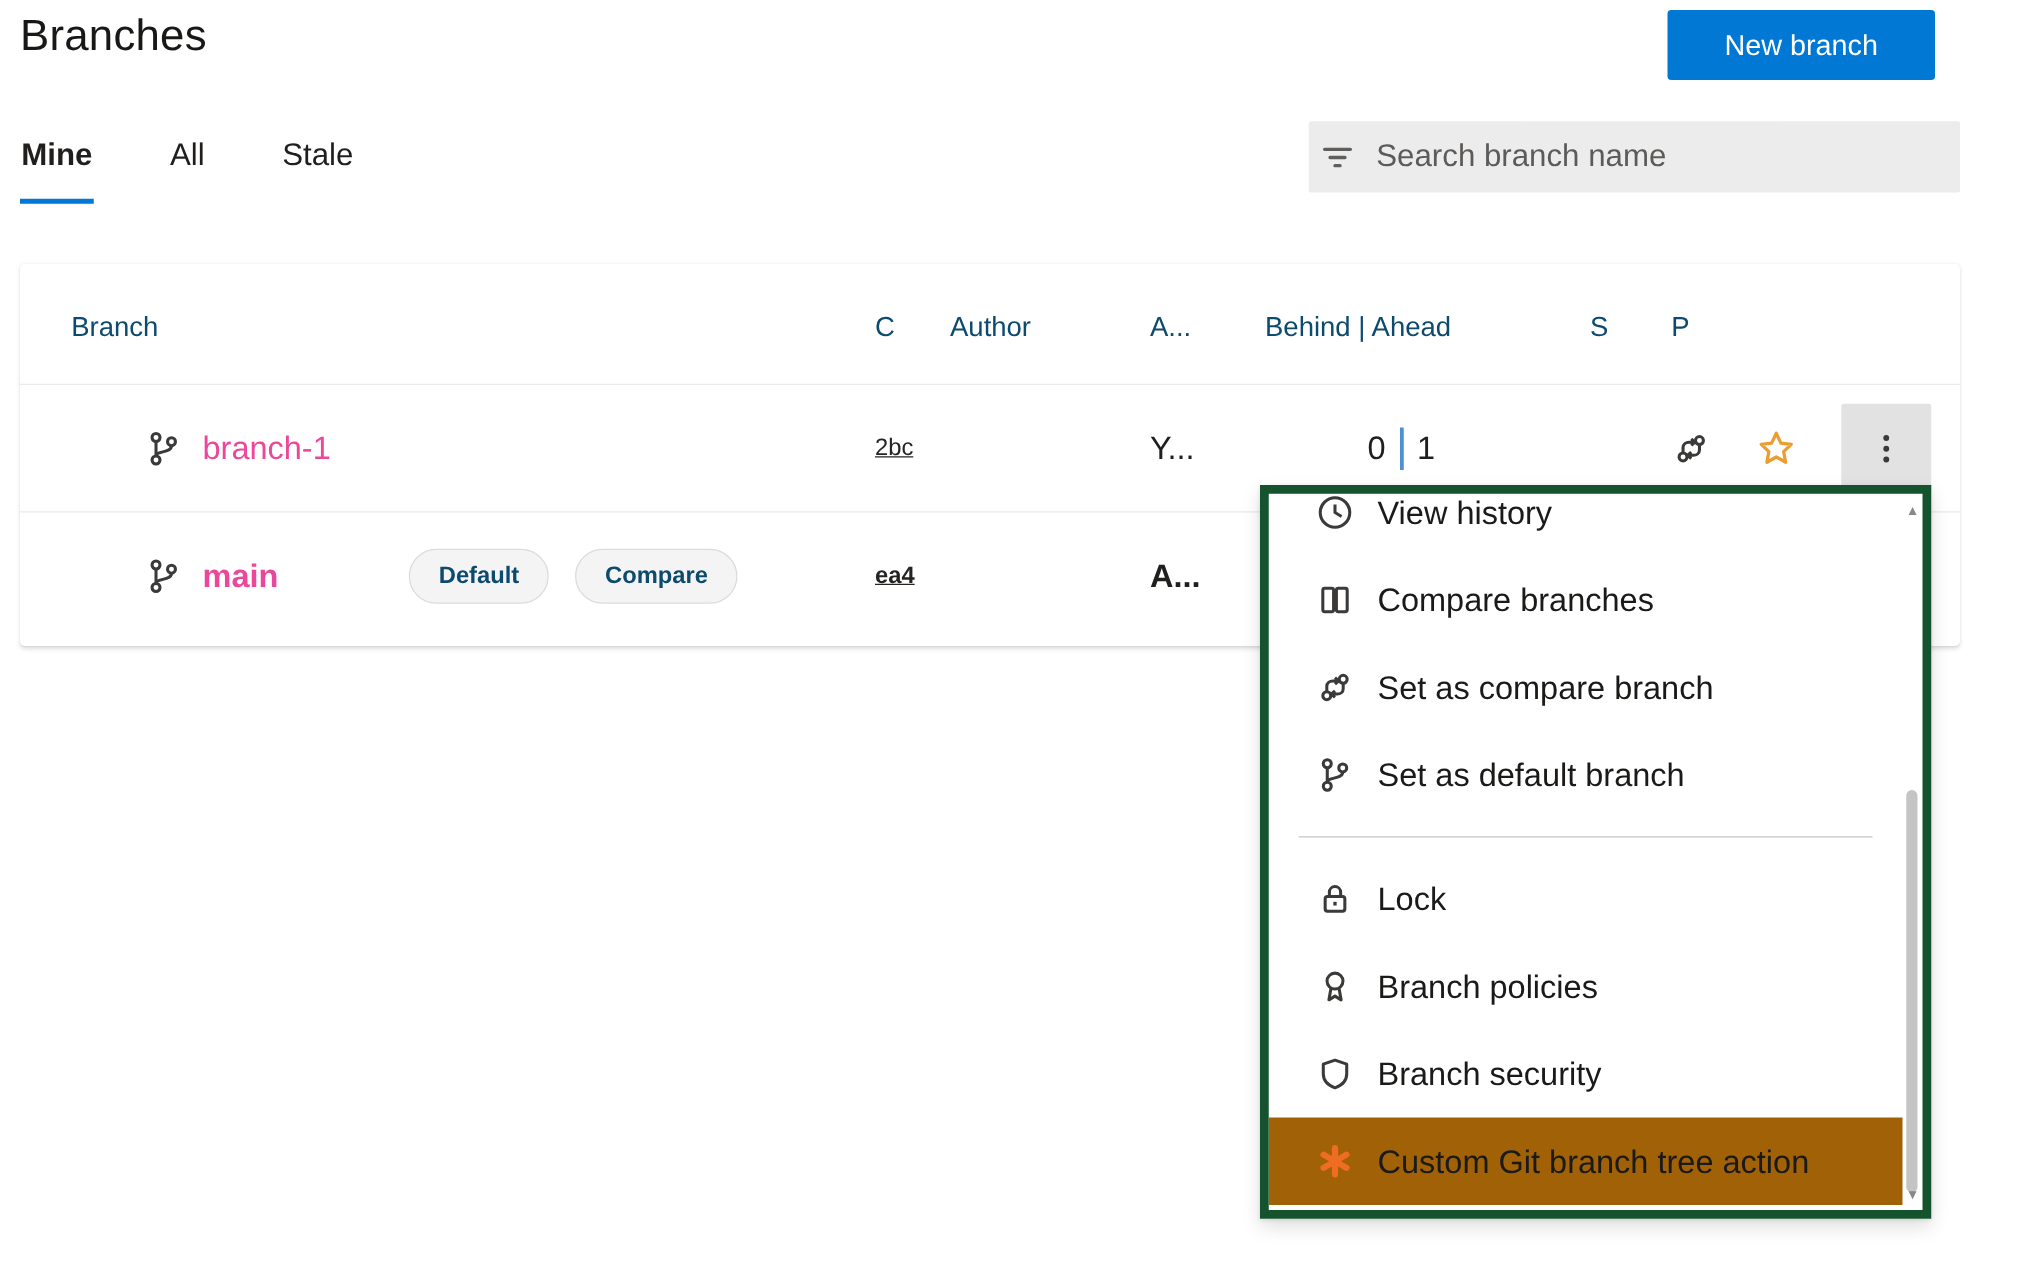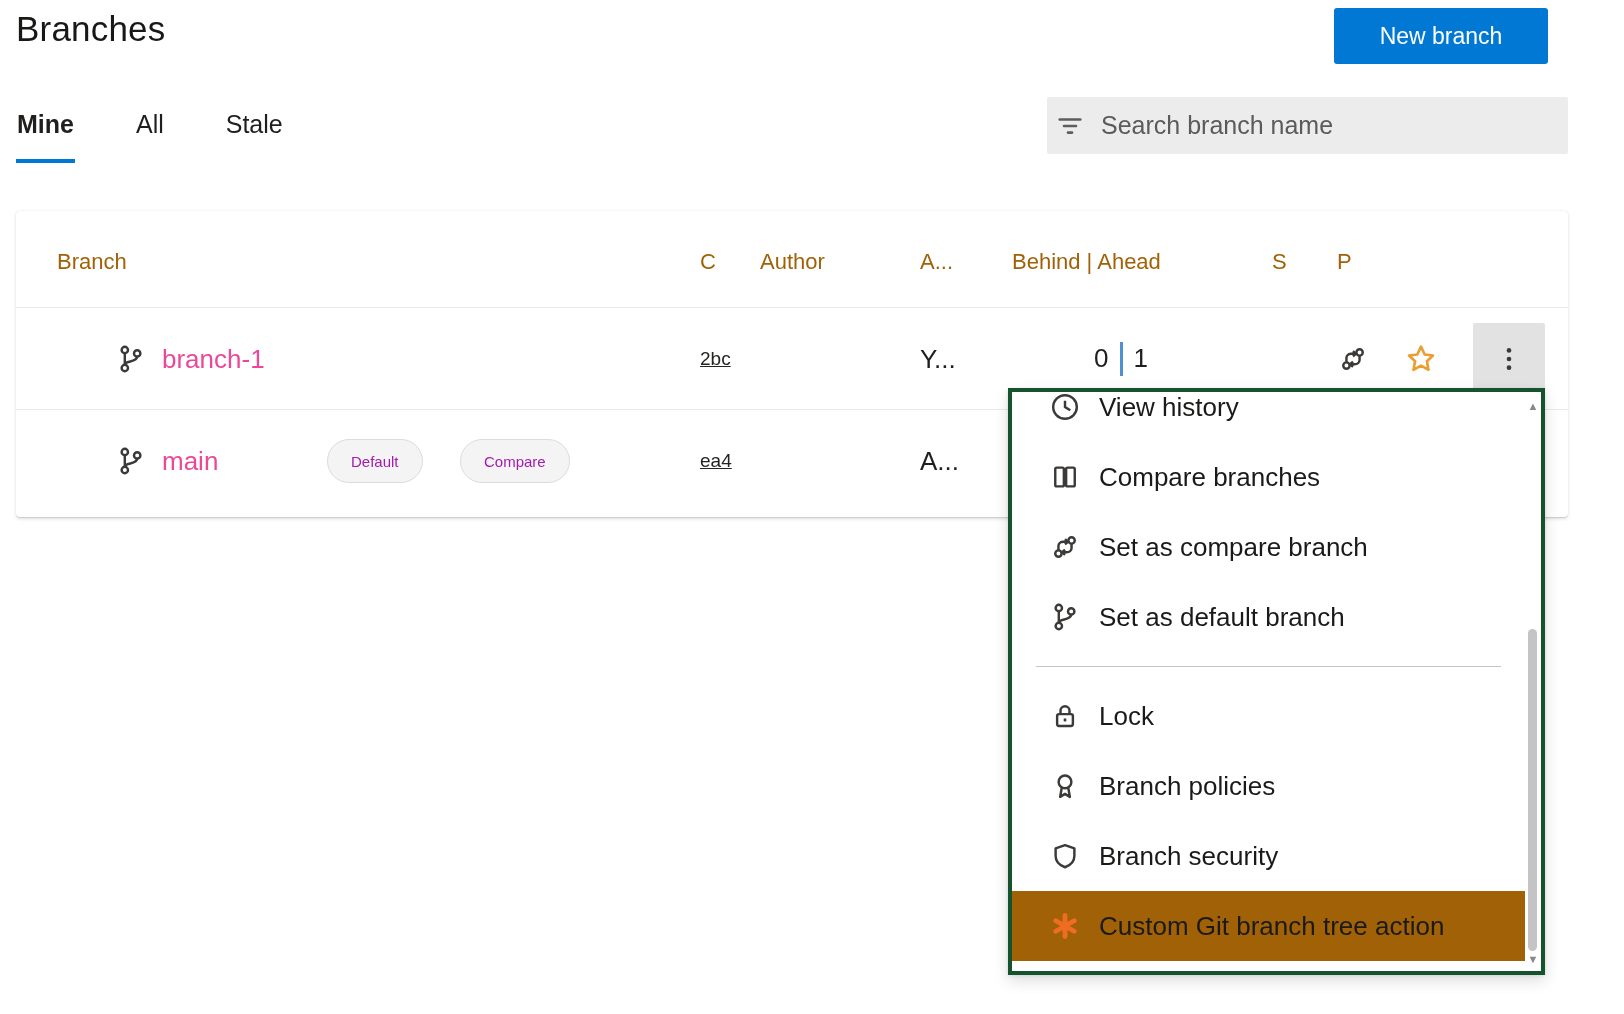--- a/index.html
+++ b/index.html
@@ -45,54 +45,54 @@
   }
   .searchbox input::placeholder { color:#5d5b59; }
 
   
   .card {
     position:absolute; left:16px; top:211px; width:1552px; height:306px;
     background:#fff; border-radius:4px;
     box-shadow:0 1.6px 3.6px rgba(0,0,0,.13), 0 .3px .9px rgba(0,0,0,.1);
   }
   .thead { position:relative; height:97px; border-bottom:1px solid #eaeaea;
-           font-size:22px; color:#a16207; }
+           font-size:22px; color:#0c4a6e; }
   .thead .col { position:absolute; top:38px; cursor:pointer; }
   .c-branch{left:41px} .c-commit{left:684px} .c-author{left:744px}
   .c-authored{left:904px} .c-ba{left:996px} .c-status{left:1256px} .c-pr{left:1321px}
 
   .trow { position:relative; height:102px; border-bottom:1px solid #eaeaea; font-size:26px; }
-  .trow:last-child { border-bottom:none; }
+  .trow:last-child { border-bottom:none;font-weight:bold; }
   .vmid { position:absolute; top:50%; transform:translateY(-50%); }
   .r-icon  { left:100px; width:30px; height:30px; color:#3b3a39; }
   .r-name  { left:146px; color:#ec4899; }
   .r-commit{ left:684px; width:36px; overflow:hidden; white-space:nowrap;
              text-decoration:underline; color:#252423; font-size:19px; cursor:pointer; }
   .r-author{ left:904px; }
   .r-ba    { left:1045px; width:120px; display:flex; align-items:center;
              justify-content:center; gap:11px; }
   .ba-bar  { width:3px; height:34px; background:#4f90d0; }
   .r-compare{ left:1322px; width:30px; height:30px; color:#3b3a39; cursor:pointer; }
   .r-star  { left:1389px; width:32px; height:32px; cursor:pointer; }
   .more-btn{ position:absolute; left:1457px; top:15px; width:72px; height:72px;
              background:#e2e2e2; border:none; border-radius:2px; cursor:pointer;
              display:flex; align-items:center; justify-content:center; }
   .more-btn svg { width:30px; height:30px; }
   .pill {
     height:44px; border-radius:22px; background:#f4f4f4; border:1px solid #dcdcdc;
-    display:flex; align-items:center; padding:0 23px; font-size:15px; color:#a21caf;
+    display:flex; align-items:center; padding:0 23px; font-size:19px; color:#0c4a6e;
   }
   .pill-default { left:311px; } .pill-compare { left:444px; }
 
   
   .context-menu {
     position:absolute; left:1008px; top:388px; width:537px; height:587px;
     background:#fff; overflow:hidden;
     box-shadow:0 6.4px 14.4px rgba(0,0,0,.13), 0 1.2px 3.6px rgba(0,0,0,.11);
-    border:4px solid #14532d;
+    border:7px solid #14532d;
   }
   .menu-list { margin:-20px 16px 0 0; }
   .menu-item { height:70px; display:flex; align-items:center; padding-left:38px;
                font-size:26px; color:#1b1a19; cursor:pointer; }
   .menu-item .mi { width:30px; height:30px; margin-right:19px; color:#3b3a39;
                    display:flex; align-items:center; justify-content:center; }
   .menu-item.highlight { background:#a16207; }
   .menu-divider { height:1px; background:#c8c6c4; margin:14px 24px; }
 
   .menu-scrollbar { position:absolute; top:0; right:0; width:16px; height:100%; }

